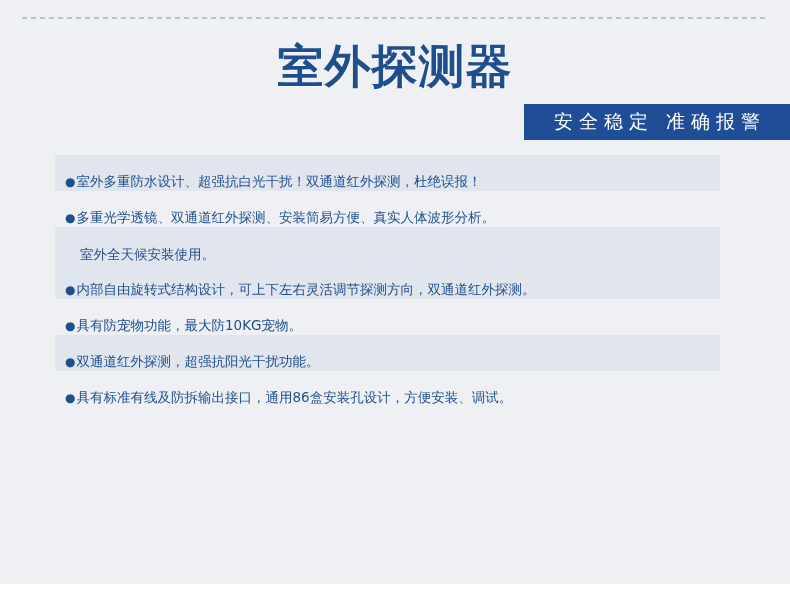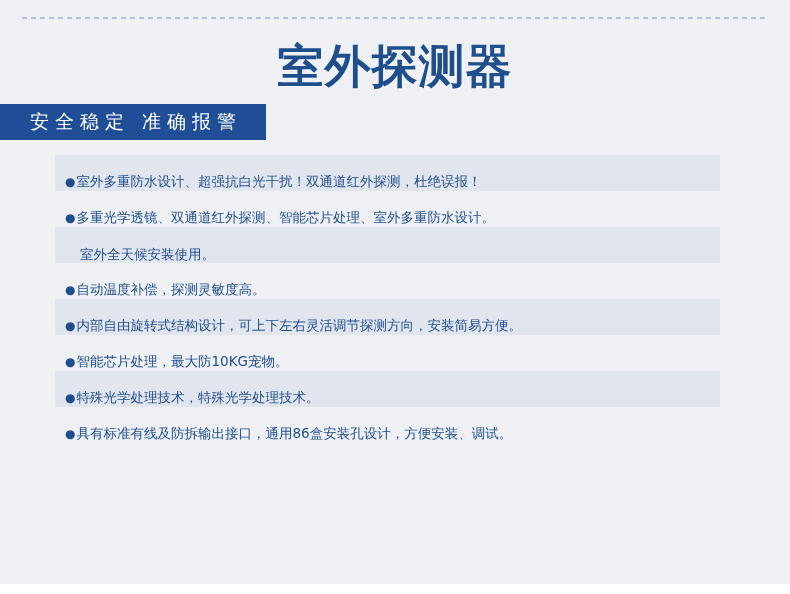--- a/index.html
+++ b/index.html
@@ -53,21 +53,21 @@
     line-height: 56px;
     font-weight: bold;
     color: #1f4e8c;
     letter-spacing: 1px;
     font-family: "DejaVu Sans", "Liberation Sans", sans-serif;
     text-shadow: 1px 1px 0 rgba(255,255,255,0.55);
   }
 
   .badge-wrap {
     margin-top: 10px;
-    text-align: left;
+    text-align: right;
   }
 
   .subtitle-badge {
     display: inline-block;
     background: #1f4e96;
     color: #ffffff;
     font-size: 19px;
     line-height: 19px;
     padding: 8px 24px 9px 30px;
     letter-spacing: 6px;
@@ -125,35 +125,32 @@
     <div class="badge-wrap">
       <span class="subtitle-badge">安全稳定  准确报警</span>
     </div>
   </div>
 
   <div class="feature-list">
       <div class="feature-row shaded">
         <span class="feature-text"><span class="bullet">●</span><span>室外多重防水设计、超强抗白光干扰！双通道红外探测，杜绝误报！</span></span>
       </div>
       <div class="feature-row">
-        <span class="feature-text"><span class="bullet">●</span><span>多重光学透镜、双通道红外探测、智能芯片处理、室外多重防水设计。</span></span>
+        <span class="feature-text"><span class="bullet">●</span><span>多重光学透镜、双通道红外探测、安装简易方便、真实人体波形分析。</span></span>
       </div>
       <div class="feature-row shaded continuation">
         <span class="feature-text"><span>室外全天候安装使用。</span></span>
       </div>
+      <div class="feature-row shaded">
+        <span class="feature-text"><span class="bullet">●</span><span>内部自由旋转式结构设计，可上下左右灵活调节探测方向，双通道红外探测。</span></span>
+      </div>
       <div class="feature-row">
-        <span class="feature-text"><span class="bullet">●</span><span>自动温度补偿，探测灵敏度高。</span></span>
+        <span class="feature-text"><span class="bullet">●</span><span>具有防宠物功能，最大防10KG宠物。</span></span>
       </div>
       <div class="feature-row shaded">
-        <span class="feature-text"><span class="bullet">●</span><span>内部自由旋转式结构设计，可上下左右灵活调节探测方向，安装简易方便。</span></span>
-      </div>
-      <div class="feature-row">
-        <span class="feature-text"><span class="bullet">●</span><span>智能芯片处理，最大防10KG宠物。</span></span>
-      </div>
-      <div class="feature-row shaded">
-        <span class="feature-text"><span class="bullet">●</span><span>特殊光学处理技术，特殊光学处理技术。</span></span>
+        <span class="feature-text"><span class="bullet">●</span><span>双通道红外探测，超强抗阳光干扰功能。</span></span>
       </div>
       <div class="feature-row">
         <span class="feature-text"><span class="bullet">●</span><span>具有标准有线及防拆输出接口，通用86盒安装孔设计，方便安装、调试。</span></span>
       </div>
     </div>
 
 </div>
 
 </body></html>

